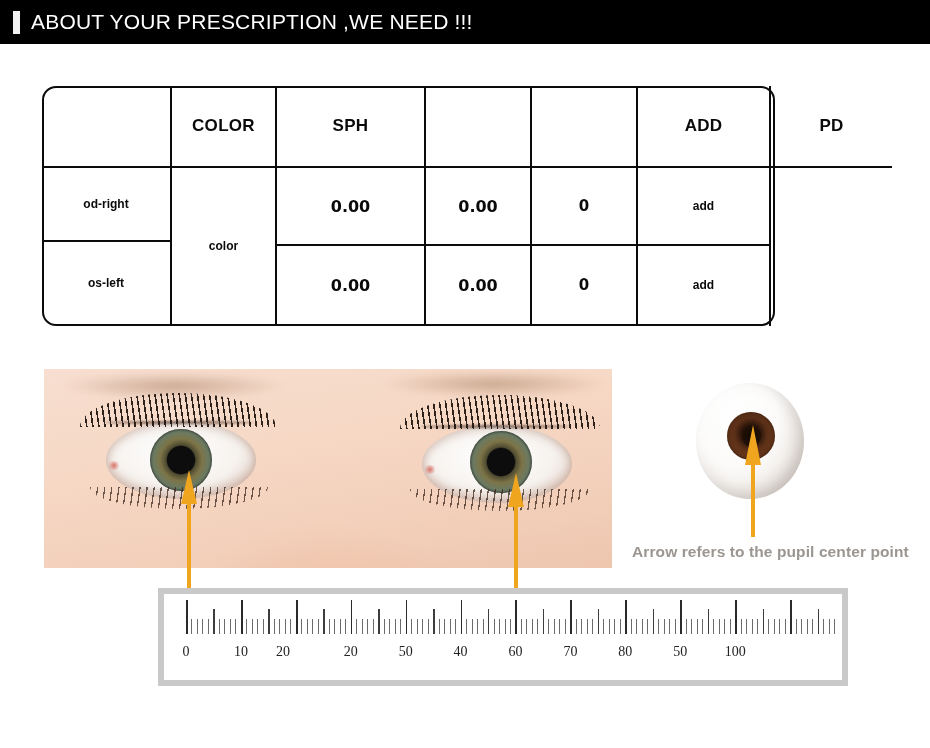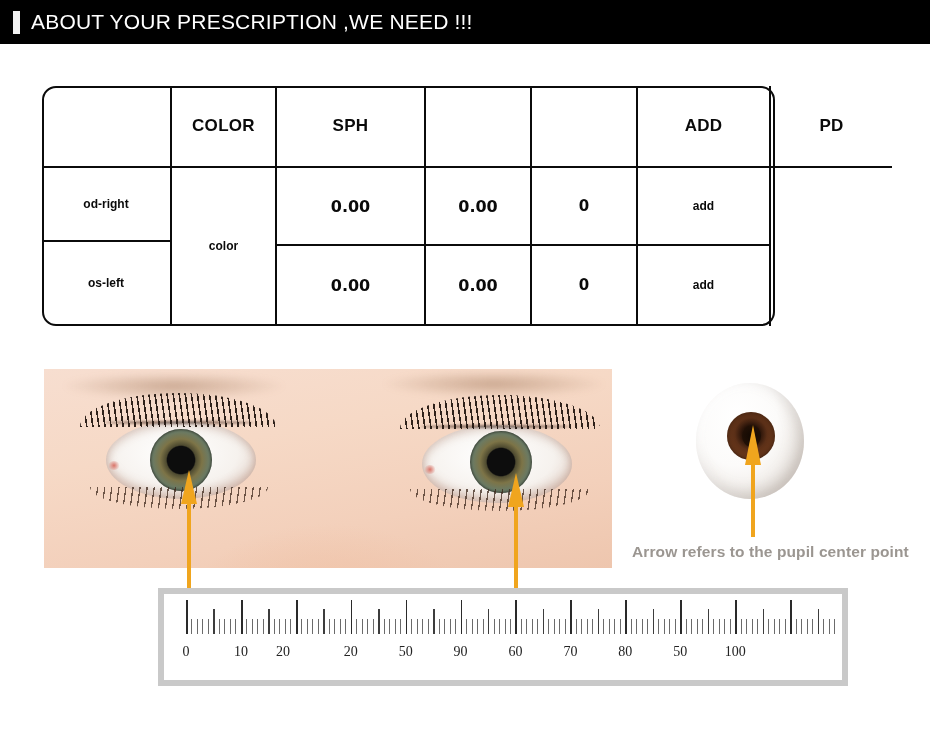--- a/index.html
+++ b/index.html
@@ -535,20 +535,20 @@
       <div class="tick minor" style="left: 648.034px;"></div>
       <div class="tick mid" style="left: 653.525px;"></div>
       <div class="tick minor" style="left: 659.017px;"></div>
       <div class="tick minor" style="left: 664.508px;"></div>
       <div class="tick minor" style="left: 670px;"></div>
       <div class="ruler-label" style="left: 22px;">0</div>
       <div class="ruler-label" style="left: 76.9153px;">10</div>
       <div class="ruler-label" style="left: 119px;">20</div>
       <div class="ruler-label" style="left: 186.746px;">20</div>
       <div class="ruler-label" style="left: 241.661px;">50</div>
-      <div class="ruler-label" style="left: 296.576px;">90</div>
+      <div class="ruler-label" style="left: 296.576px;">40</div>
       <div class="ruler-label" style="left: 351.492px;">60</div>
       <div class="ruler-label" style="left: 406.407px;">70</div>
       <div class="ruler-label" style="left: 461.322px;">80</div>
       <div class="ruler-label" style="left: 516.237px;">50</div>
       <div class="ruler-label" style="left: 571.153px;">100</div>
     </div>
 </div>
 
 </body></html>

